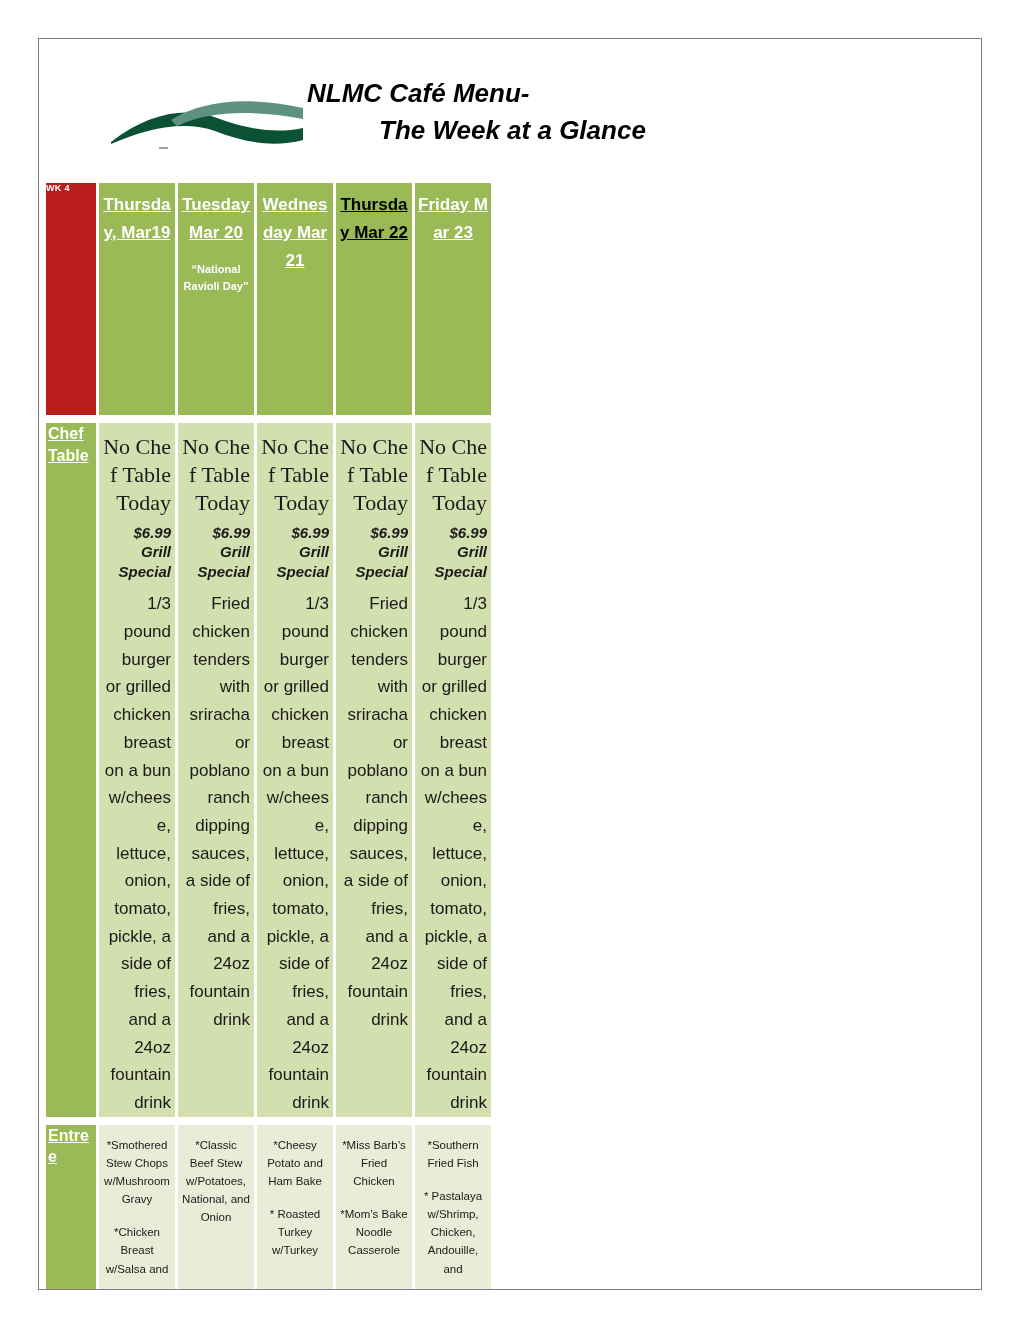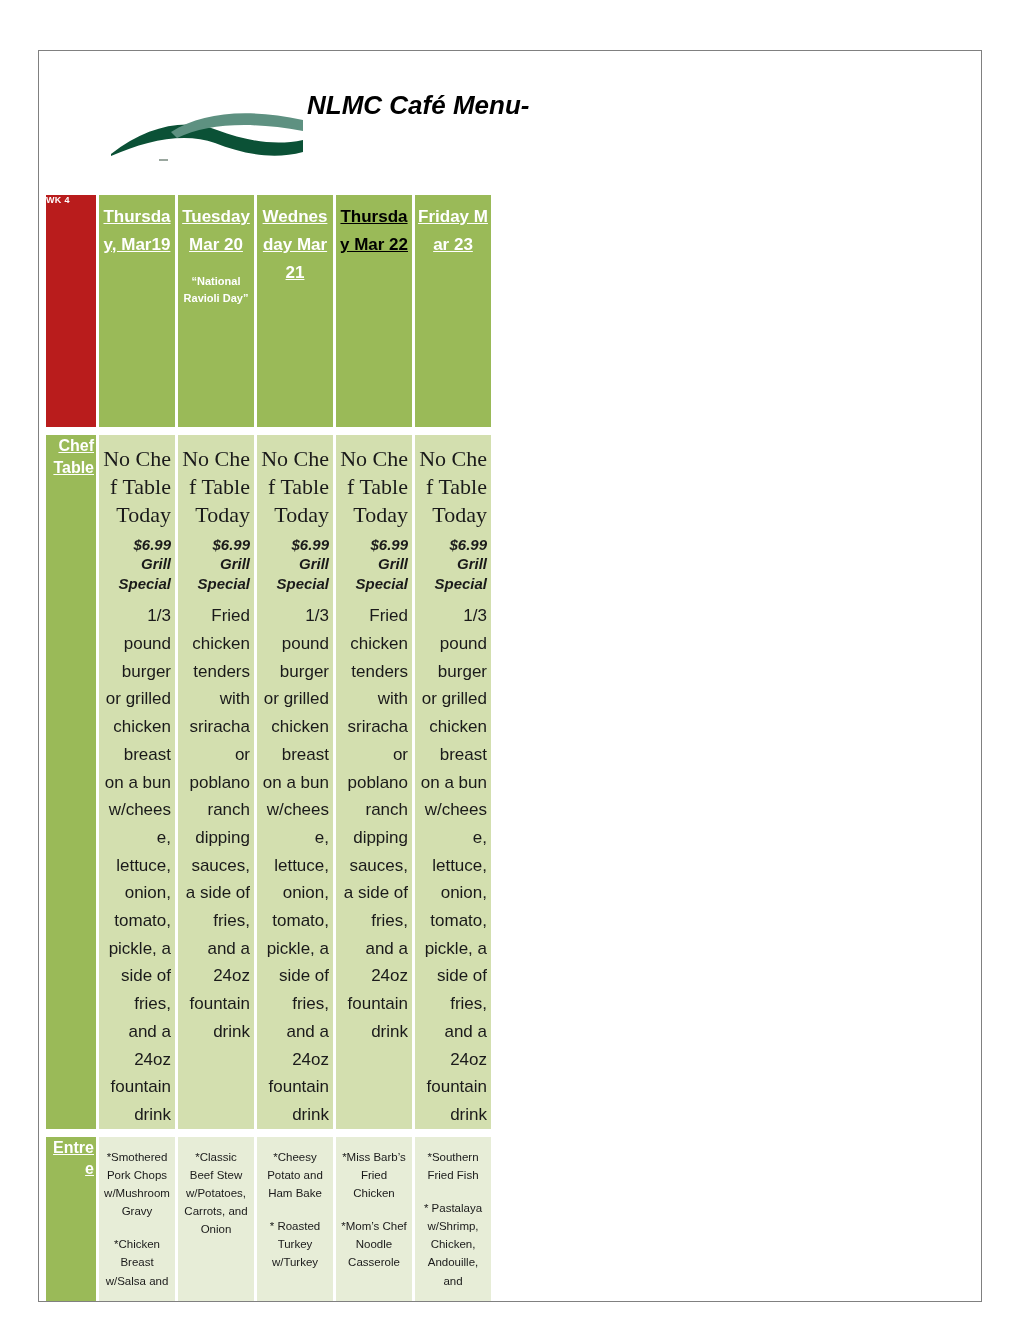--- a/index.html
+++ b/index.html
@@ -10,21 +10,21 @@
   body {
     width: 1020px;
     height: 1320px;
     font-family: "Liberation Sans", sans-serif;
     -webkit-font-smoothing: antialiased;
   }
 
   .page {
     position: absolute;
     left: 38px;
-    top: 50px;
+    top: 38px;
     width: 944px;
     height: 1252px;
     border: 1px solid #808080;
     box-sizing: border-box;
     background: #fff;
     overflow: hidden;
   }
 
   
   .masthead {
@@ -73,21 +73,21 @@
   .col-label  { width: 50px; }
   .col-mon    { width: 76px; }
   .col-tue    { width: 76px; }
   .col-wed    { width: 76px; }
   .col-thu    { width: 76px; }
   .col-fri    { width: 76px; }
 
   
   .label-cell {
     background: #9ABA58;
-    text-align: right;
+    text-align: left;
     color: #ffffff;
     font-weight: bold;
     vertical-align: middle;
   }
   .label-cell .lbl {
     display: block;
     font-size: 16px;
     text-decoration: underline;
     line-height: 1.35;
     padding: 0 2px;
@@ -206,20 +206,21 @@
   <div class="masthead">
     <div class="logo">
       <svg width="200" height="72" viewBox="0 0 200 72" xmlns="http://www.w3.org/2000/svg">
         <path d="M4 58 C40 30 78 22 110 34 C140 45 168 50 196 44 L196 56 C166 64 136 58 108 47 C78 36 40 44 4 60 Z" fill="#0B5136"></path>
         <path d="M64 36 C96 16 140 12 196 24 L196 35 C142 25 100 28 70 42 Z" fill="#5E9181"></path>
         <rect x="52" y="63" width="9" height="2" fill="#9aa79f"></rect>
       </svg>
     </div>
     <div class="title-block">
       <div class="title-line">NLMC Café Menu-</div>
+      <div class="title-line indent">The Week at a Glance</div>
     </div>
   </div>
 
   <table class="menu-table">
     <colgroup>
       <col class="col-label">
         <col class="col-mon">
         <col class="col-tue">
       <col class="col-wed">
         <col class="col-thu">
@@ -300,38 +301,38 @@
         <td></td>
         <td></td>
         <td></td>
       </tr>
 
       <tr>
         <td class="label-cell">
           <span class="lbl">Entree</span>
         </td>
         <td class="entree-cell">
-          <span class="entree-item">*Smothered Pork Chops w/Mushroom Gravy</span>
+          <span class="entree-item">*Smothered Stew Chops w/Mushroom Gravy</span>
           <span class="entree-gap"></span>
           <span class="entree-item">*Chicken Breast w/Salsa and</span>
         </td>
         <td class="entree-cell">
-          <span class="entree-item">*Classic Beef Stew w/Potatoes, Carrots, and Onion</span>
+          <span class="entree-item">*Classic Beef Stew w/Potatoes, National, and Onion</span>
           <span class="entree-gap"></span>
           <span class="entree-item"></span>
         </td>
         <td class="entree-cell">
           <span class="entree-item">*Cheesy Potato and Ham Bake</span>
           <span class="entree-gap"></span>
           <span class="entree-item">* Roasted Turkey w/Turkey</span>
         </td>
         <td class="entree-cell">
           <span class="entree-item">*Miss Barb’s Fried Chicken</span>
           <span class="entree-gap"></span>
-          <span class="entree-item">*Mom’s Chef Noodle Casserole</span>
+          <span class="entree-item">*Mom’s Bake Noodle Casserole</span>
         </td>
         <td class="entree-cell">
           <span class="entree-item">*Southern Fried Fish</span>
           <span class="entree-gap"></span>
           <span class="entree-item">* Pastalaya w/Shrimp, Chicken, Andouille, and</span>
         </td>
       </tr>
 
     </tbody>
   </table>

